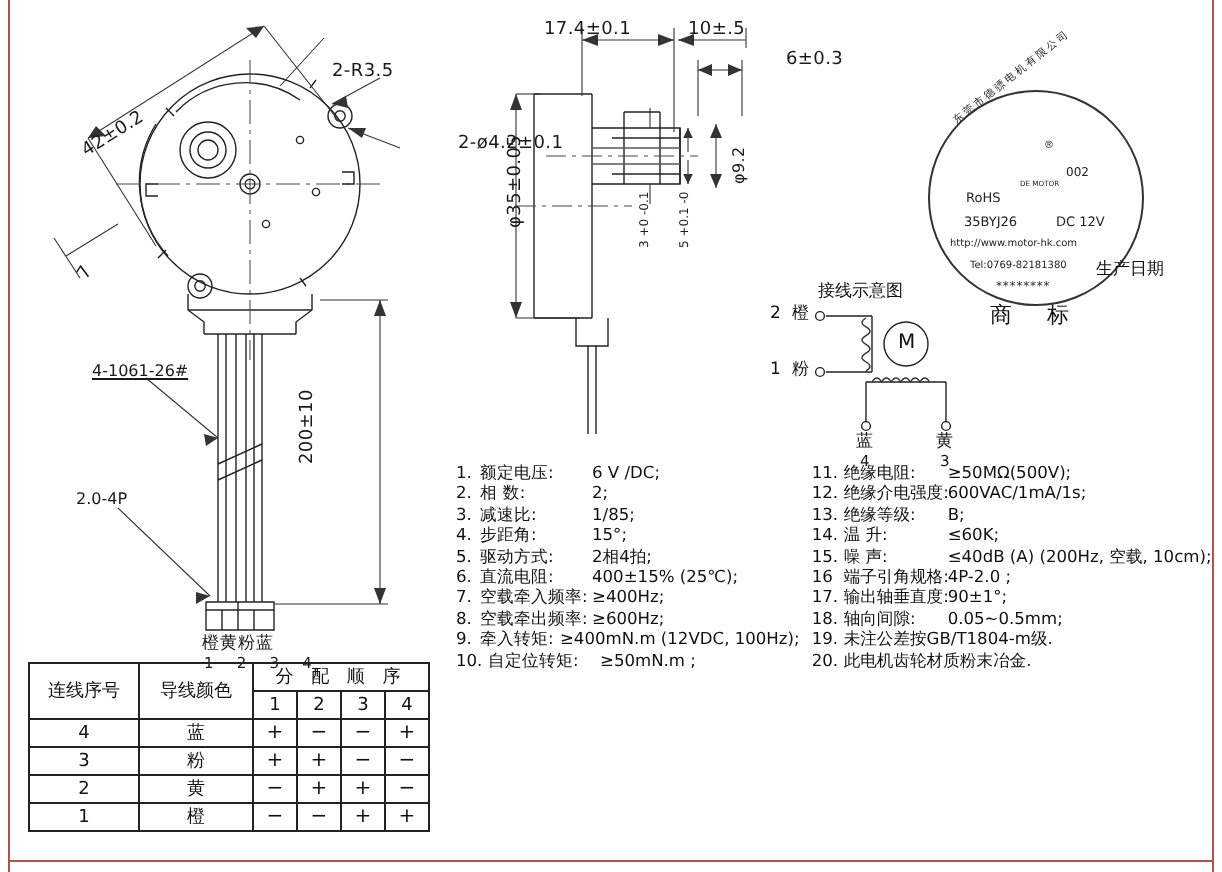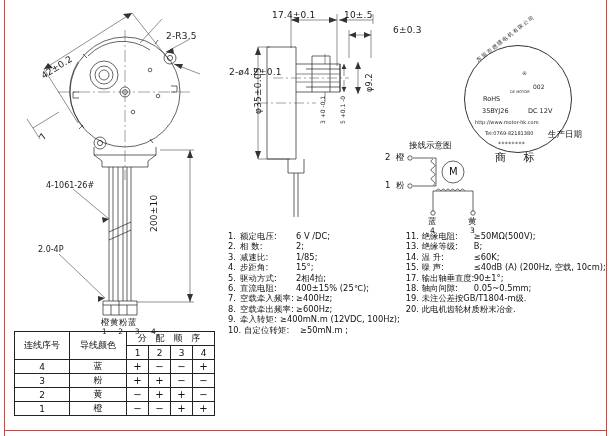--- a/index.html
+++ b/index.html
@@ -311,21 +311,21 @@
 
     <g fill="#222" stroke="none">
       <path d="M 507 75 c 6 1 12 4 16 8 c -6 -1 -10 -1 -14 0 c 5 1 9 3 12 6 c -7 -1 -13 -1 -18 1 c 2 -5 3 -10 4 -15 z"></path>
     </g>
   </svg>
 
   <div class="txt dim rot-label" style="left:40px; top:73px; transform:rotate(-32deg);">42±0.2</div>
   <div class="txt dim" style="left:166px; top:32px;">2-R3.5</div>
   <div class="txt dim" style="left:197px; top:68px;padding-left:32px;">2-ø4.2±0.1</div>
   <div class="txt dim rot-label" style="left:38px; top:137px; transform:rotate(-58deg); font-size:9px;">7</div>
-  <div class="txt dim-sm" style="left:46px; top:182px; font-size:8px;">4-1061-26#</div>
+  <div class="txt dim-sm" style="left:46px; top:182px; font-size:8px;text-decoration:underline;">4-1061-26#</div>
   <div class="txt dim rot90" style="left:150px; top:232px;">200±10</div>
   <div class="txt dim-sm" style="left:38px; top:246px; font-size:8px;">2.0-4P</div>
   <div class="txt cn" style="left:101px; top:318px; font-size:8.5px; letter-spacing:.5px;">橙黄粉蓝</div>
   <div class="txt dim" style="left:102px; top:328px; font-size:7.5px; letter-spacing:4.6px;">1 2 3 4</div>
 
   <div class="txt dim" style="left:272px; top:11px;">17.4±0.1</div>
   <div class="txt dim" style="left:344px; top:11px;text-align:center;">10±.5</div>
   <div class="txt dim" style="left:351px; top:26px;padding-left:42px;">6±0.3</div>
   <div class="txt dim rot90" style="left:254px; top:114px;">φ35±0.05</div>
   <div class="txt dim rot90" style="left:366px; top:92px; font-size:8px;">φ9.2</div>
@@ -413,33 +413,43 @@
         </div>
       </div>
 
       <div class="spec-col right">
         <div class="spec-row">
           <span class="spec-no" style="width:16px;">11.</span>
           <span class="spec-label">绝缘电阻:</span>
           <span class="spec-val">≥50MΩ(500V);</span>
         </div>
         <div class="spec-row">
+          <span class="spec-no" style="width:16px;">12.</span>
+          <span class="spec-label">绝缘介电强度:</span>
+          <span class="spec-val">600VAC/1mA/1s;</span>
+        </div>
+        <div class="spec-row">
           <span class="spec-no" style="width:16px;">13.</span>
           <span class="spec-label">绝缘等级:</span>
           <span class="spec-val">B;</span>
         </div>
         <div class="spec-row">
           <span class="spec-no" style="width:16px;">14.</span>
           <span class="spec-label">温  升:</span>
           <span class="spec-val">≤60K;</span>
         </div>
         <div class="spec-row">
           <span class="spec-no" style="width:16px;">15.</span>
           <span class="spec-label">噪  声:</span>
           <span class="spec-val">≤40dB (A) (200Hz, 空载, 10cm);</span>
+        </div>
+        <div class="spec-row">
+          <span class="spec-no" style="width:16px;">16</span>
+          <span class="spec-label">端子引角规格:</span>
+          <span class="spec-val">4P-2.0 ;</span>
         </div>
         <div class="spec-row">
           <span class="spec-no" style="width:16px;">17.</span>
           <span class="spec-label">输出轴垂直度:</span>
           <span class="spec-val">90±1°;</span>
         </div>
         <div class="spec-row">
           <span class="spec-no" style="width:16px;">18.</span>
           <span class="spec-label">轴向间隙:</span>
           <span class="spec-val">0.05~0.5mm;</span>

